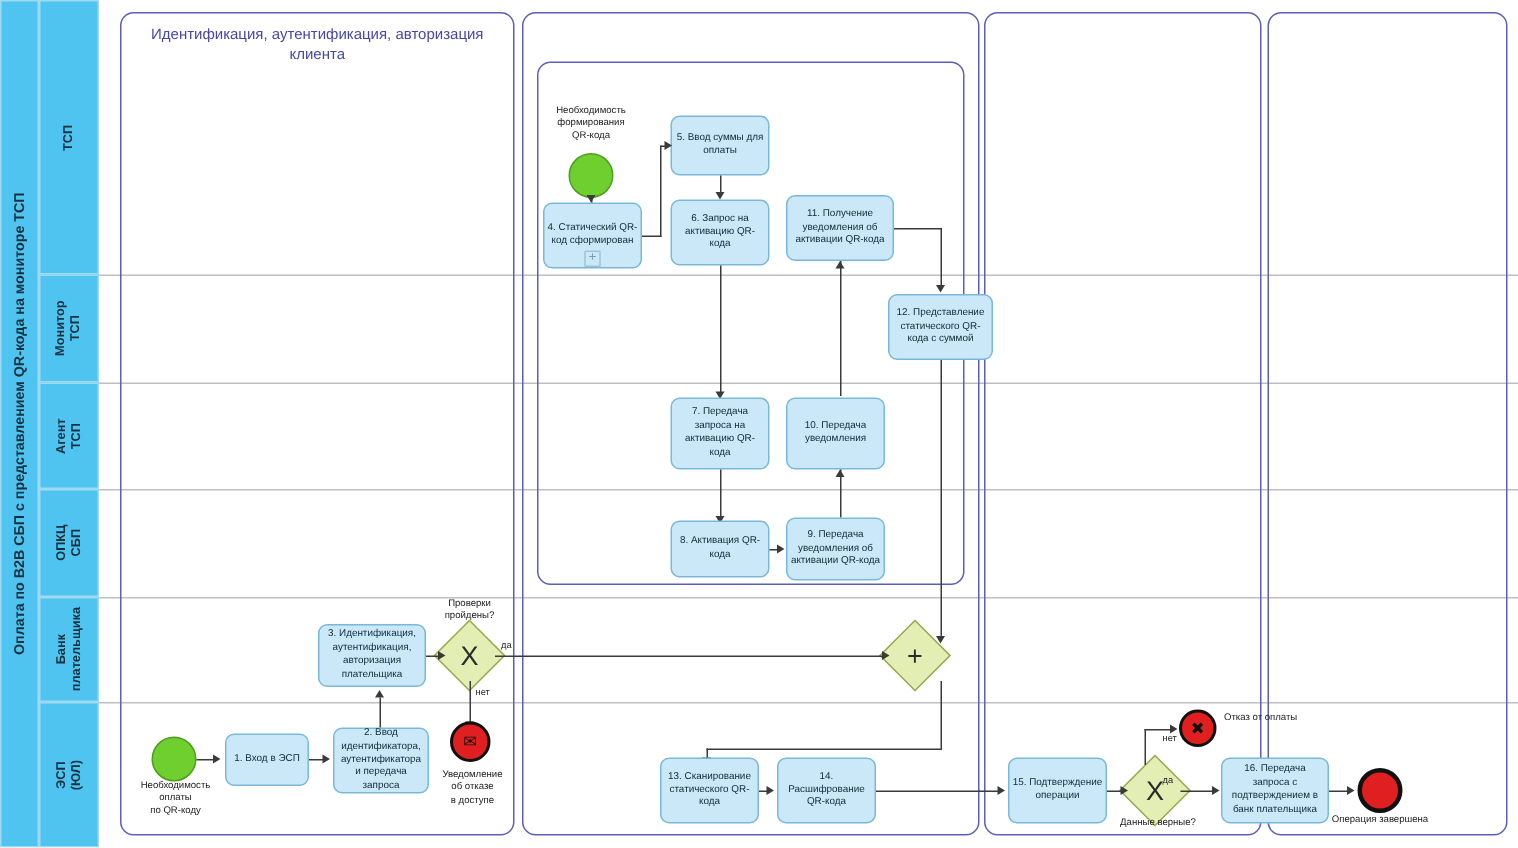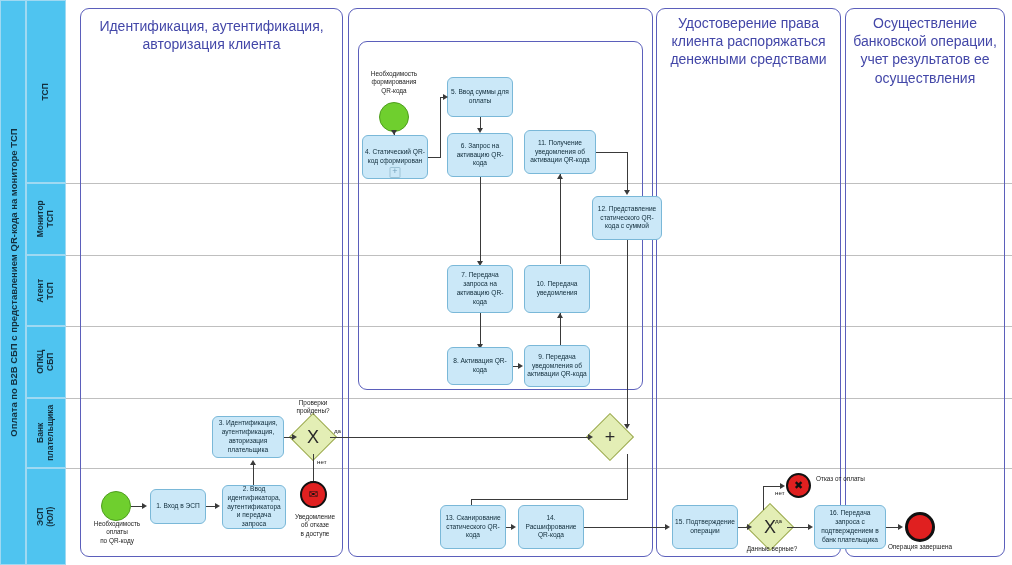--- a/index.html
+++ b/index.html
@@ -29,21 +29,21 @@
     border-top:1px solid #bfbfbf;box-sizing:border-box;
   }
   .lane-body.first{border-top:none;}
 
   
   .phase{
     position:absolute;border:1.4px solid #5b5fbb;border-radius:9px;
     box-sizing:border-box;background:transparent;pointer-events:none;
   }
   .phase-label{
-    position:absolute;text-align:center;font-size:14px;color:#4347a8;
+    position:absolute;text-align:center;font-size:10px;color:#4347a8;
     line-height:1.3;pointer-events:none;
   }
   .subphase{
     position:absolute;border:1.3px solid #5b5fbb;border-radius:9px;box-sizing:border-box;
   }
   .subphase-label{
     position:absolute;text-align:center;font-size:8.3px;color:#4347a8;line-height:1.3;
   }
 
   
@@ -126,24 +126,22 @@
   <div class="lane-body" style="top:468px;height:97px;"></div>
 
   <div class="phase" style="left:80px;top:8px;width:263px;height:549px;"></div>
   <div class="phase-label" style="left:84px;top:17px;width:255px;">Идентификация, аутентификация, авторизация клиента</div>
 
   <div class="phase" style="left:348px;top:8px;width:305px;height:549px;"></div>
 
   <div class="subphase" style="left:358px;top:41px;width:285px;height:349px;"></div>
 
   <div class="phase" style="left:656px;top:8px;width:185px;height:549px;"></div>
-  <div class="phase-label" style="left:659px;top:14px;width:179px;">Удостоверение права клиента распоряжаться денежными средствами</div>
 
   <div class="phase" style="left:845px;top:8px;width:160px;height:549px;"></div>
-  <div class="phase-label" style="left:849px;top:14px;width:152px;">Осуществление банковской операции, учет результатов ее осуществления</div>
 
   <div class="ev ev-start" style="left:379px;top:102px;width:30px;height:30px;"></div>
   <div class="ev-label" style="left:358px;top:70px;width:72px;white-space:pre-line;">Необходимость
 формирования
 QR-кода</div>
 
   <div class="task marker" style="left:362px;top:135px;width:66px;height:44px;">4. Статический QR-код сформирован</div>
 
   <div class="task" style="left:447px;top:77px;width:66px;height:40px;">5. Ввод суммы для оплаты</div>
 

